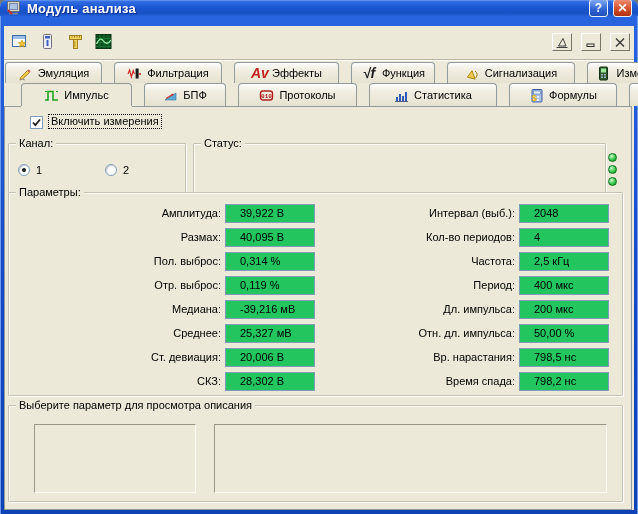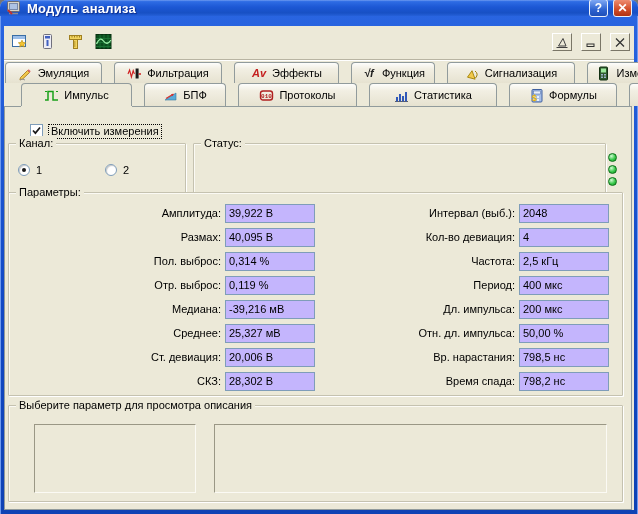--- a/index.html
+++ b/index.html
@@ -39,28 +39,28 @@
   .tabrow{position:absolute;left:0;display:flex;gap:12px;}
   .row1{top:0;height:21px;}
   .row2{top:21px;height:23px;padding-left:16px;}
   .tab{height:100%;display:flex;align-items:center;justify-content:center;gap:5px;
     border:1px solid #919B9C;border-bottom:none;border-radius:4px 4px 0 0;
     background:linear-gradient(180deg,#FDFDFB 0%,#F2EFE3 30%,#E6E2D0 100%);
     padding:0 4px;white-space:nowrap;}
   .tab.active{background:#ECE9D8;position:relative;z-index:3;
     box-shadow:0 2px 0 #ECE9D8;}
   .tab .ticon{width:15px;height:15px;flex:0 0 15px;}
-  .glyph-icon{font-weight:bold;font-style:italic;font-size:11px;line-height:15px;text-align:center;width:16px;flex:0 0 16px;}
+  .glyph-icon{font-weight:bold;font-style:italic;font-size:14px;line-height:15px;text-align:center;width:16px;flex:0 0 16px;}
   .fx{color:#C42020;}
   .fn{color:#202020;}
   
   .page{position:absolute;top:80px;left:0;width:628px;height:404px;
     background:#ECE9D8;border:1px solid #919B9C;}
   
-  .check-row{position:absolute;left:25px;top:7px;display:flex;align-items:flex-start;gap:5px;margin-top:10px;}
+  .check-row{position:absolute;left:25px;top:7px;display:flex;align-items:flex-end;gap:5px;}
   .checkbox{width:13px;height:13px;background:#fff;border:1px solid #7F9DB9;
     display:flex;align-items:center;justify-content:center;}
   .check-label{border:1px dotted #000;padding:0 2px;line-height:13px;}
   
   .group{position:absolute;border:1px solid #C5C2B0;border-radius:1px;
     box-shadow:1px 1px 0 #FFFFFF, inset 1px 1px 0 #FBFAF4;}
   .group>.gtitle{position:absolute;top:-8px;left:7px;background:#ECE9D8;padding:0 3px;line-height:14px;}
   .g-channel{left:3px;top:36px;width:178px;height:50px;}
   .g-status{left:188px;top:36px;width:413px;height:50px;}
   .g-params{left:3px;top:85px;width:615px;height:204px;}
@@ -73,22 +73,22 @@
   .radio.sel::after{content:"";position:absolute;left:3px;top:3px;width:4px;height:4px;border-radius:50%;background:#1A1A1A;}
   
   .status-field{position:absolute;left:6px;top:15px;width:400px;height:24px;background:#fff;
     border:1px solid #7F9DB9;line-height:22px;padding:0 4px;}
   .leds{position:absolute;left:603px;top:46px;display:flex;flex-direction:column;gap:3px;}
   .led{width:9px;height:9px;border-radius:50%;border:1px solid #0A7018;
     background:radial-gradient(circle at 35% 30%,#D2FAD2,#38C84A 55%,#129422);}
   
   .prow{position:absolute;height:19px;display:flex;align-items:center;}
   .plabel{text-align:right;padding-right:4px;line-height:19px;}
-  .pfield{width:90px;height:19px;background:#c4b5fd;border:1px solid #7F9DB9;
-    line-height:17px;padding:0 3px;overflow:hidden;}
+  .pfield{width:90px;height:19px;background:#22c55e;border:1px solid #7F9DB9;
+    line-height:17px;padding:0 14px;overflow:hidden;}
   .pleft .plabel{width:216px;}
   .pright .plabel{width:314px;}
   
   .desc-panel{position:absolute;top:18px;height:69px;background:#ECE9D8;
     border:1px solid;border-color:#9A9785 #FBFAF4 #FBFAF4 #9A9785;}
   .dp-left{left:25px;width:162px;}
   .dp-right{left:205px;width:393px;}
 </style>
 </head>
 <body>
@@ -331,21 +331,21 @@
         <div class="prow pleft" style="left:0;top:179px">
             <span class="plabel">СКЗ:</span>
             <span class="pfield">28,302 В</span>
           </div>
 
         <div class="prow pright" style="left:196px;top:11px">
             <span class="plabel">Интервал (выб.):</span>
             <span class="pfield">2048</span>
           </div>
         <div class="prow pright" style="left:196px;top:35px">
-            <span class="plabel">Кол-во девиация:</span>
+            <span class="plabel">Кол-во периодов:</span>
             <span class="pfield">4</span>
           </div>
         <div class="prow pright" style="left:196px;top:59px">
             <span class="plabel">Частота:</span>
             <span class="pfield">2,5 кГц</span>
           </div>
         <div class="prow pright" style="left:196px;top:83px">
             <span class="plabel">Период:</span>
             <span class="pfield">400 мкс</span>
           </div>

